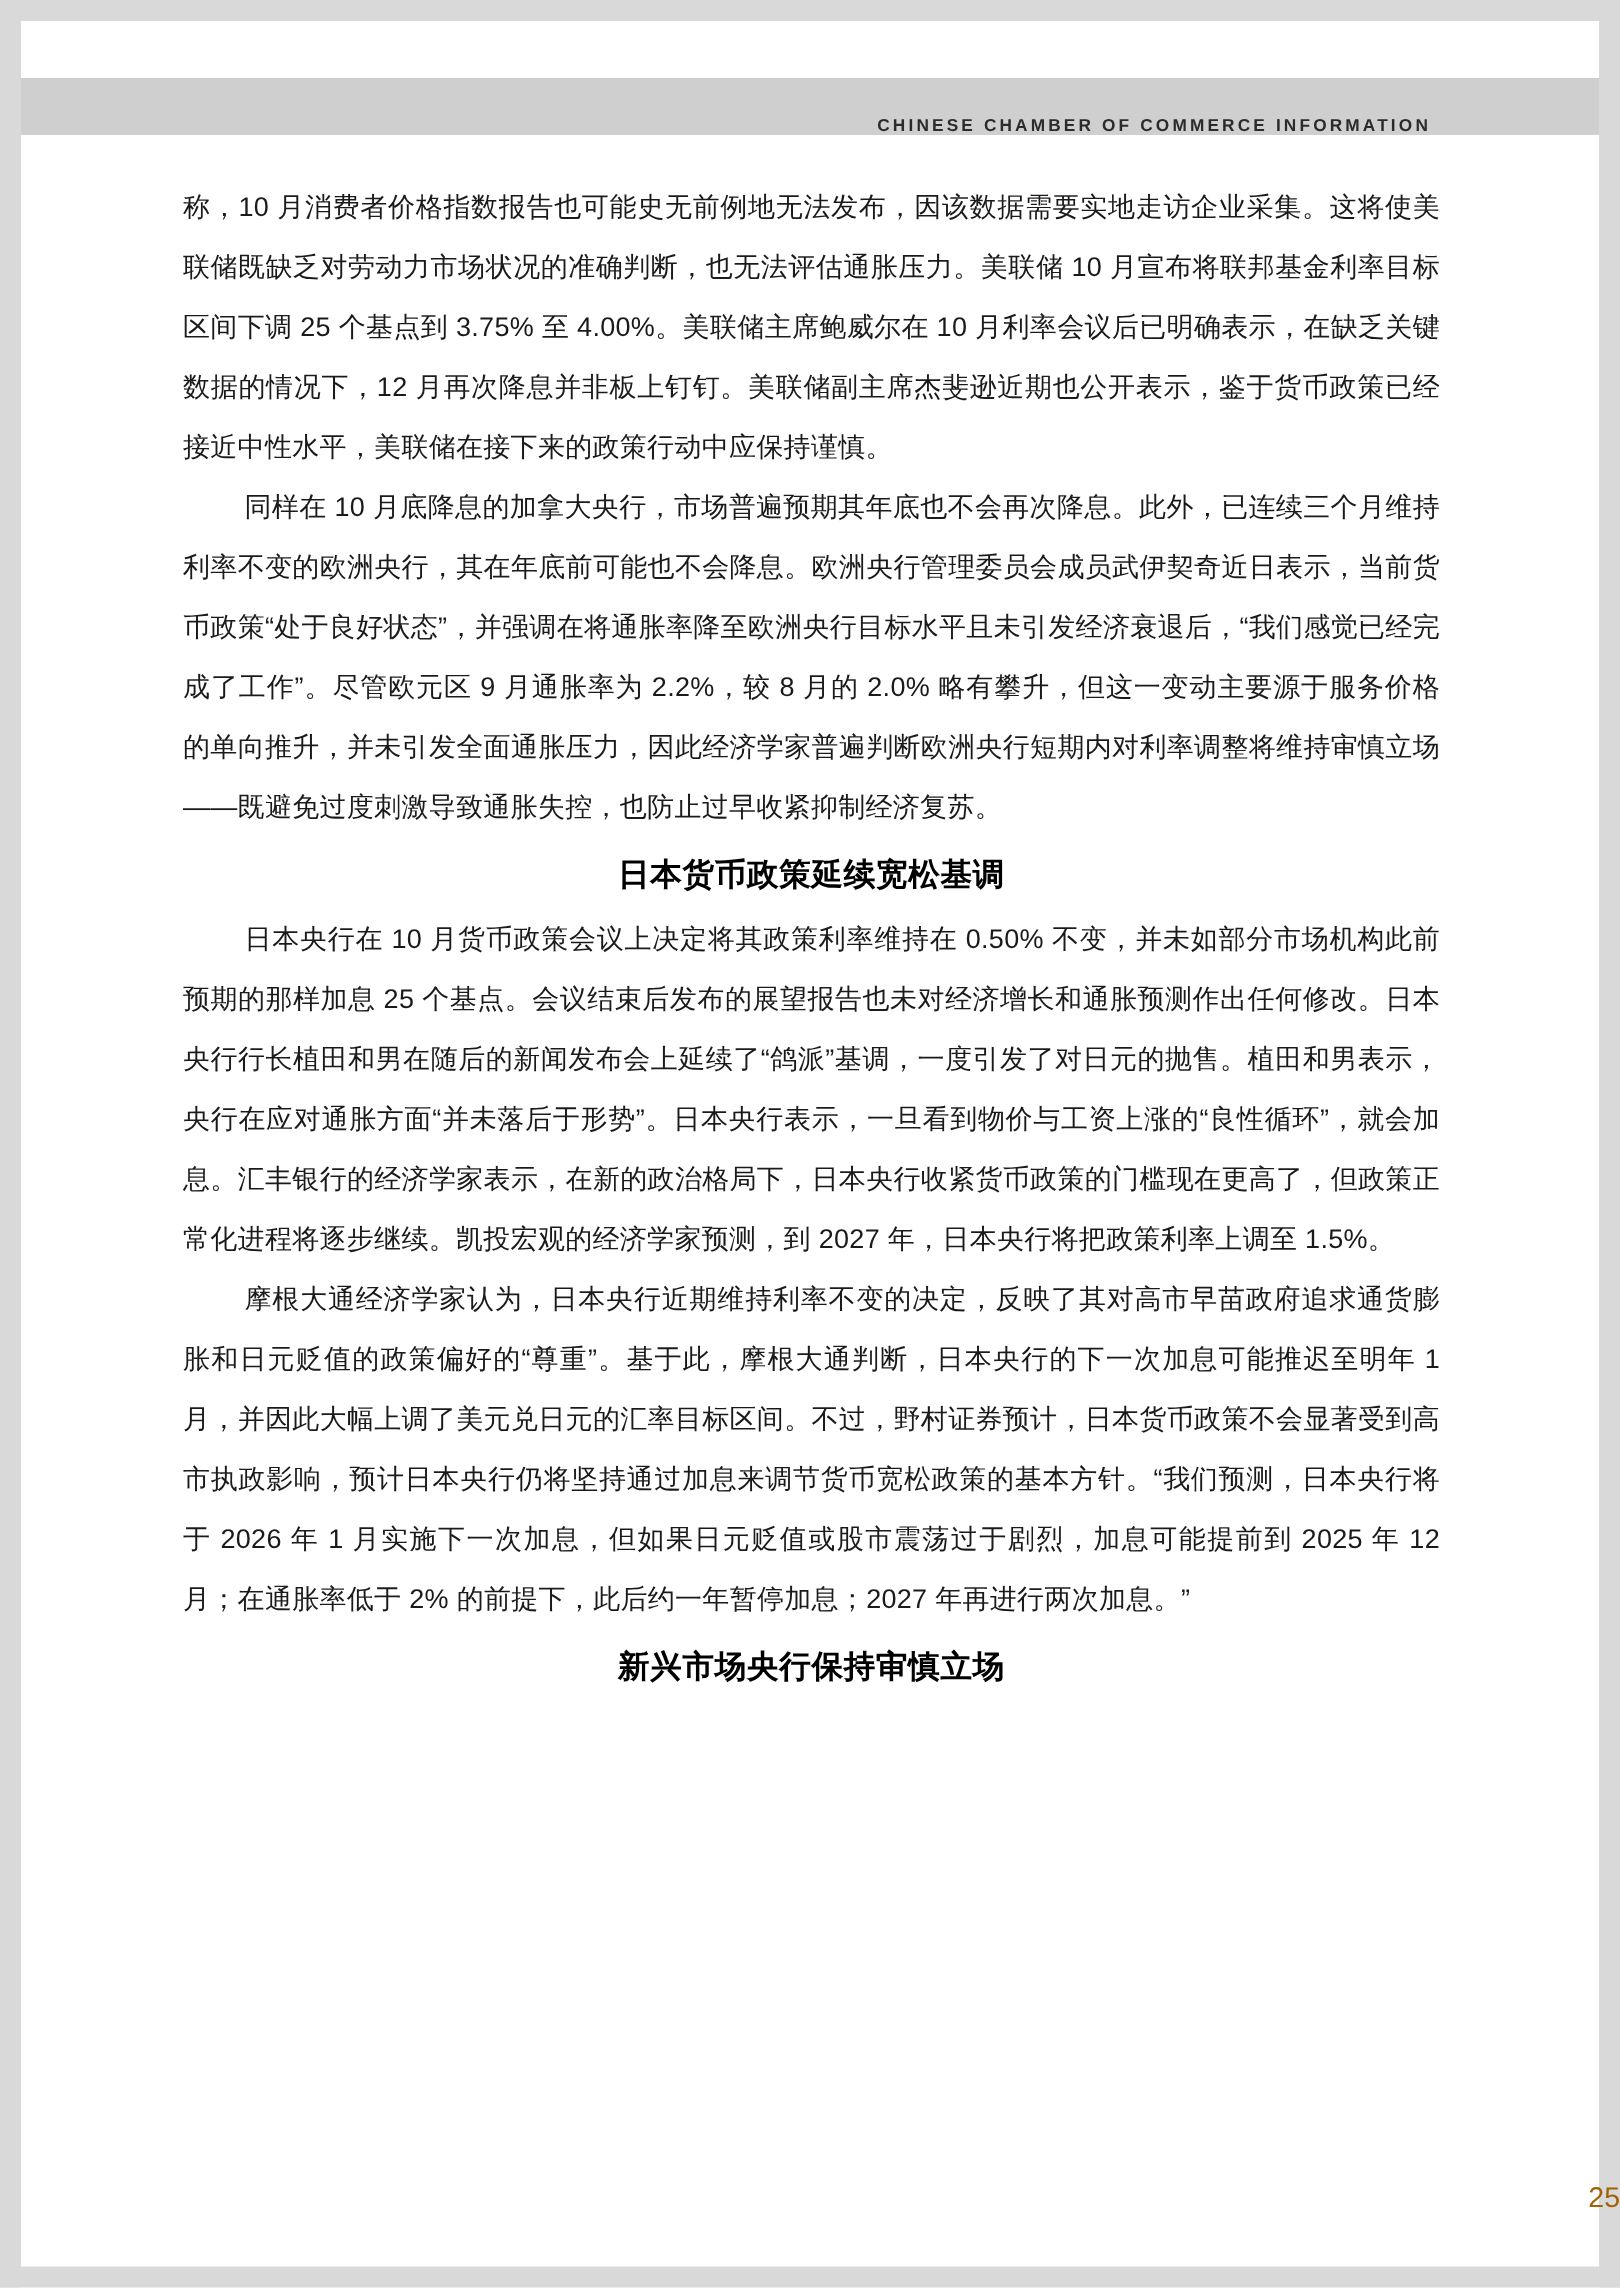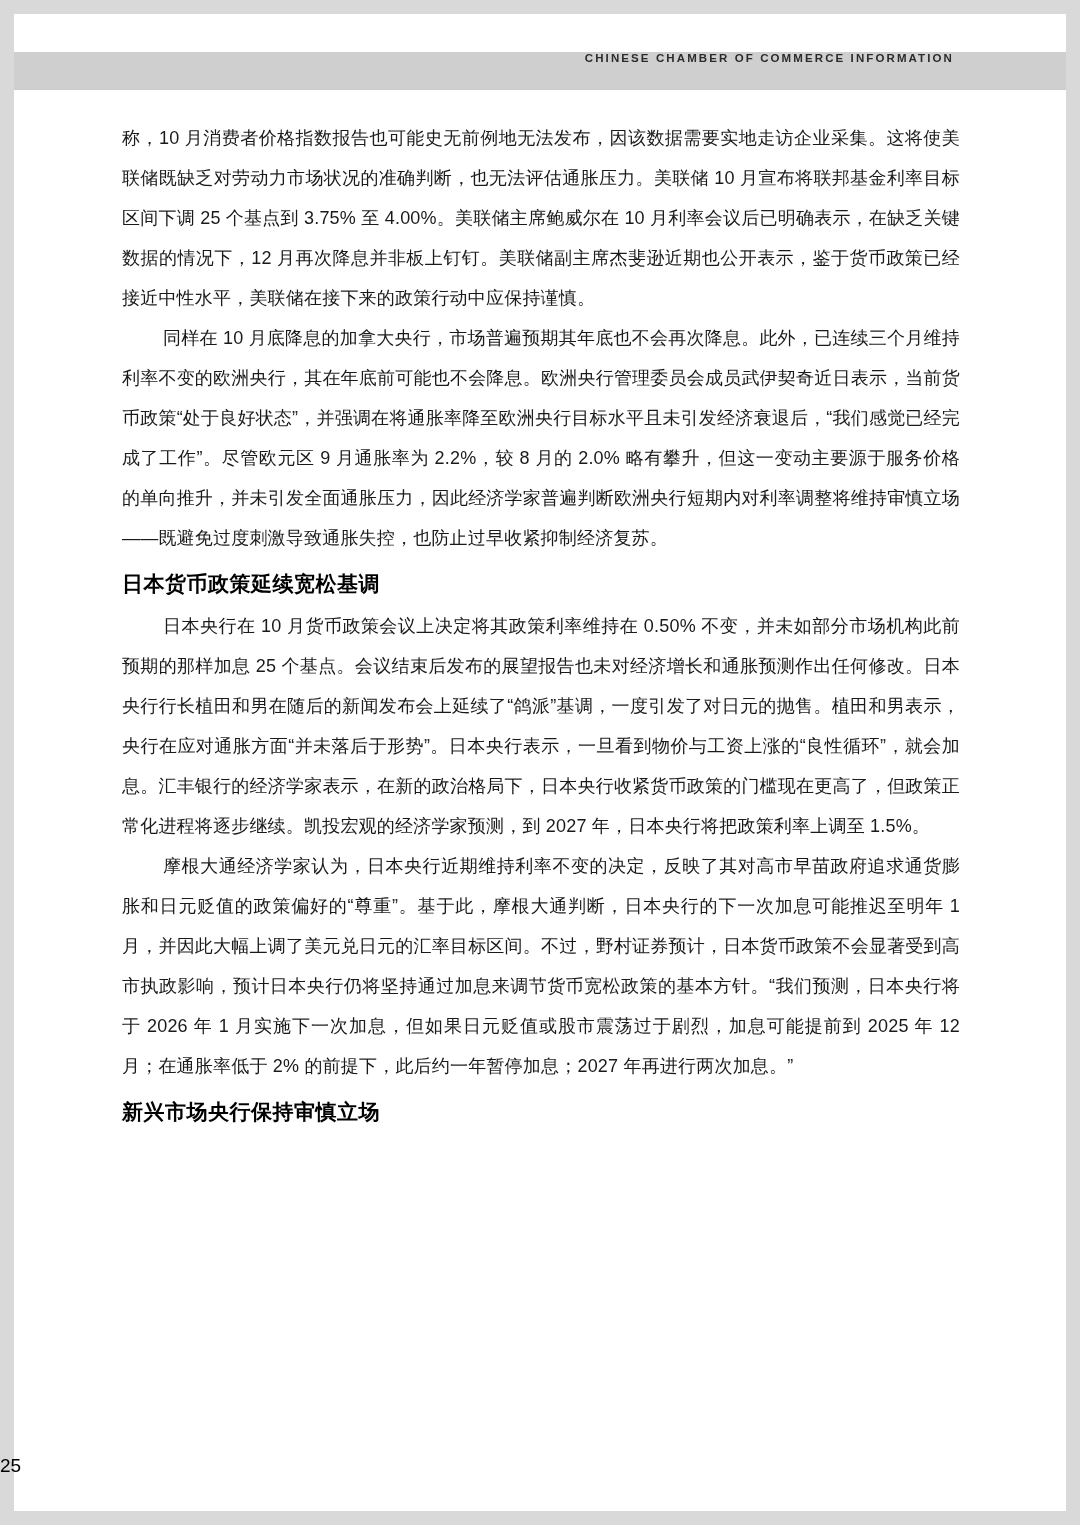--- a/index.html
+++ b/index.html
@@ -45,21 +45,21 @@
     background: #d9d9d9;
   }
   .header {
     position: absolute;
     top: 52px;
     left: 14px;
     right: 14px;
     height: 38px;
     background: #cfcfcf;
     display: flex;
-    align-items: flex-start;
+    align-items: flex-end;
     justify-content: flex-end;
   }
   .header-text {
     font-size: 11.5px;
     letter-spacing: 2.1px;
     color: #2b2b2b;
     font-weight: bold;
     padding-right: 112px;
     white-space: nowrap;
     font-family: "Liberation Sans", sans-serif;
@@ -80,34 +80,34 @@
     font-family: "Liberation Sans", sans-serif;
     letter-spacing: 0.2px;
   }
   p.indent {
     text-indent: 41px;
   }
   h2.section-title {
     margin: 6px 0 2px 0;
     font-size: 21px;
     line-height: 40px;
-    text-align: left;
+    text-align: center;
     font-weight: bold;
     color: #000000;
     letter-spacing: 0.5px;
     font-family: "Liberation Sans", sans-serif;
   }
   .page-number {
     position: absolute;
     bottom: 48px;
     left: 0;
     width: 100%;
-    text-align: left;
+    text-align: right;
     font-size: 19px;
-    color: #000000;
+    color: #a16207;
     font-family: "Liberation Sans", sans-serif;
   }
 </style>
 </head>
 <body>
 
 <div class="page">
 
   <div class="edge-top"></div>
   <div class="edge-left"></div>

